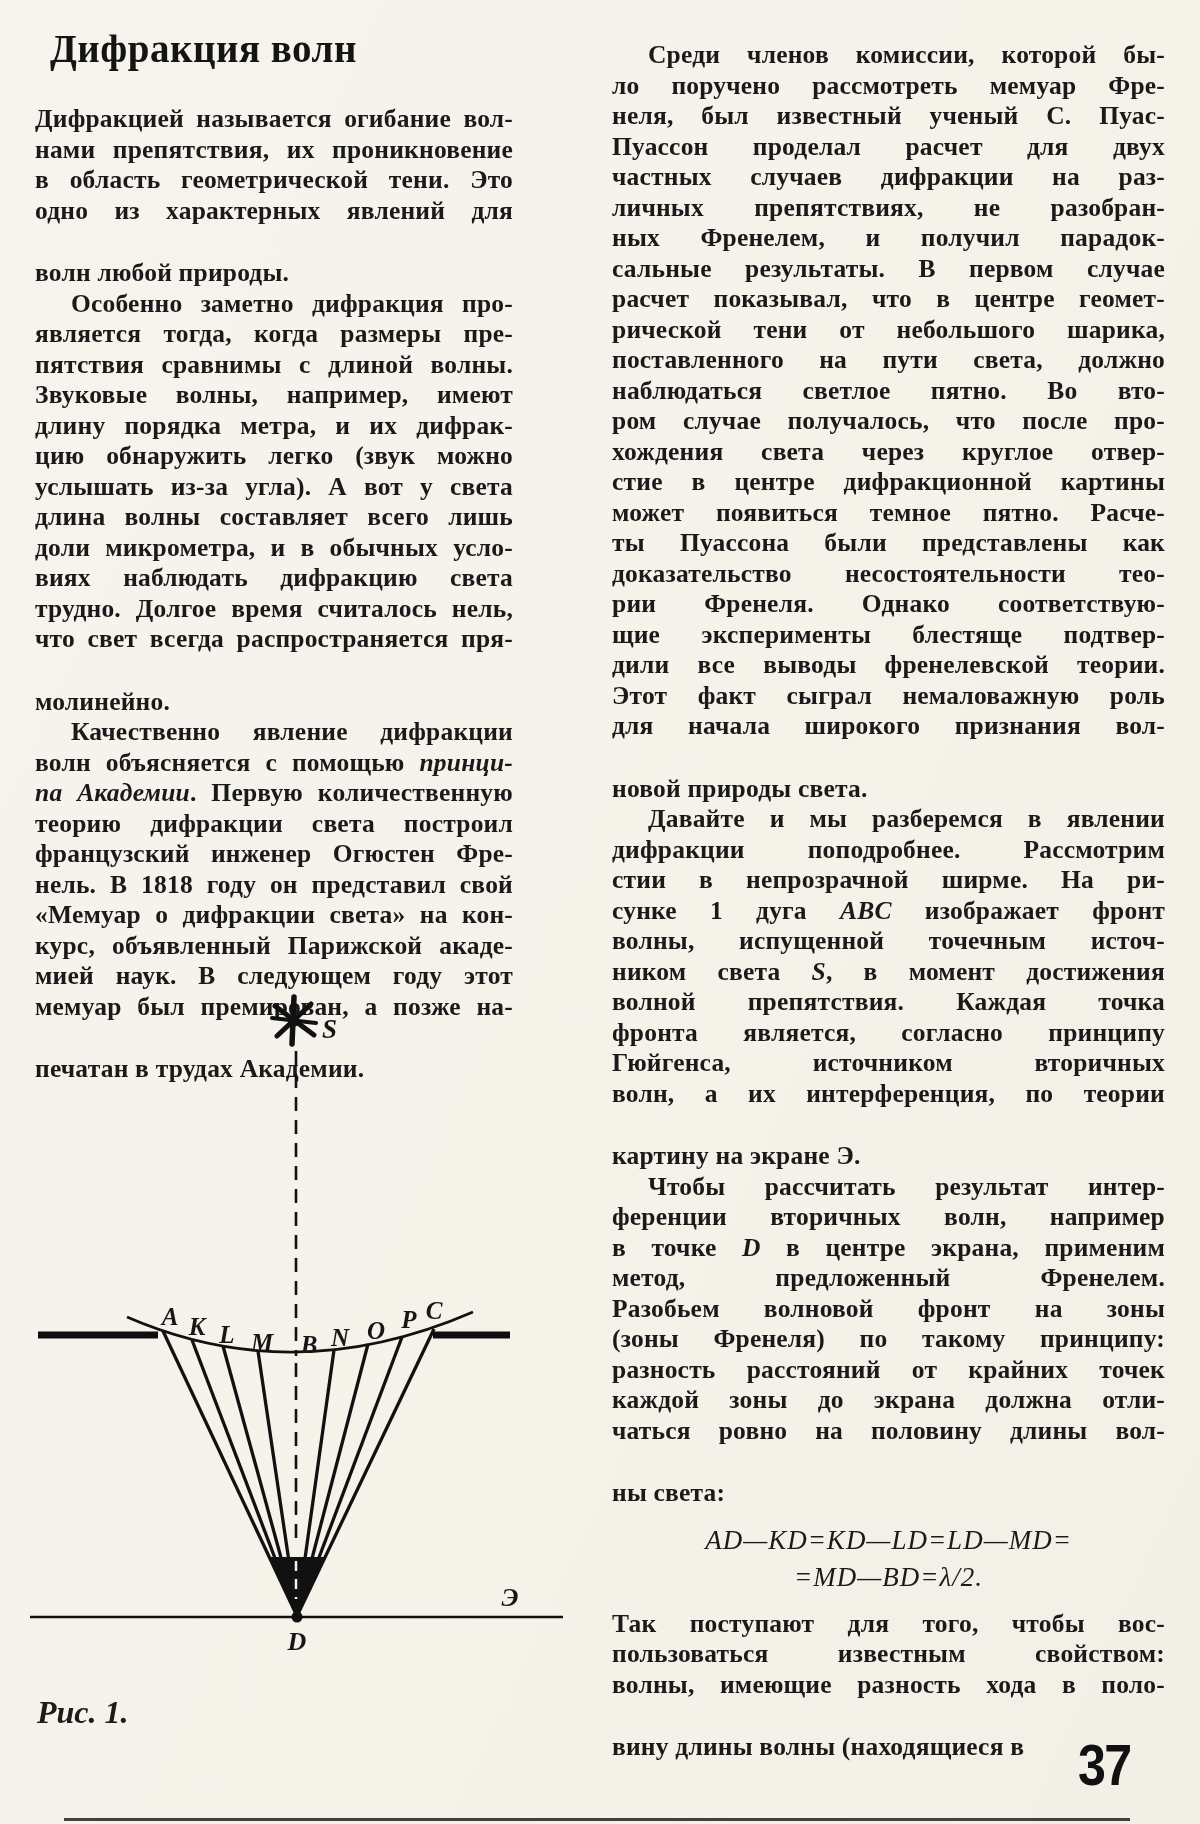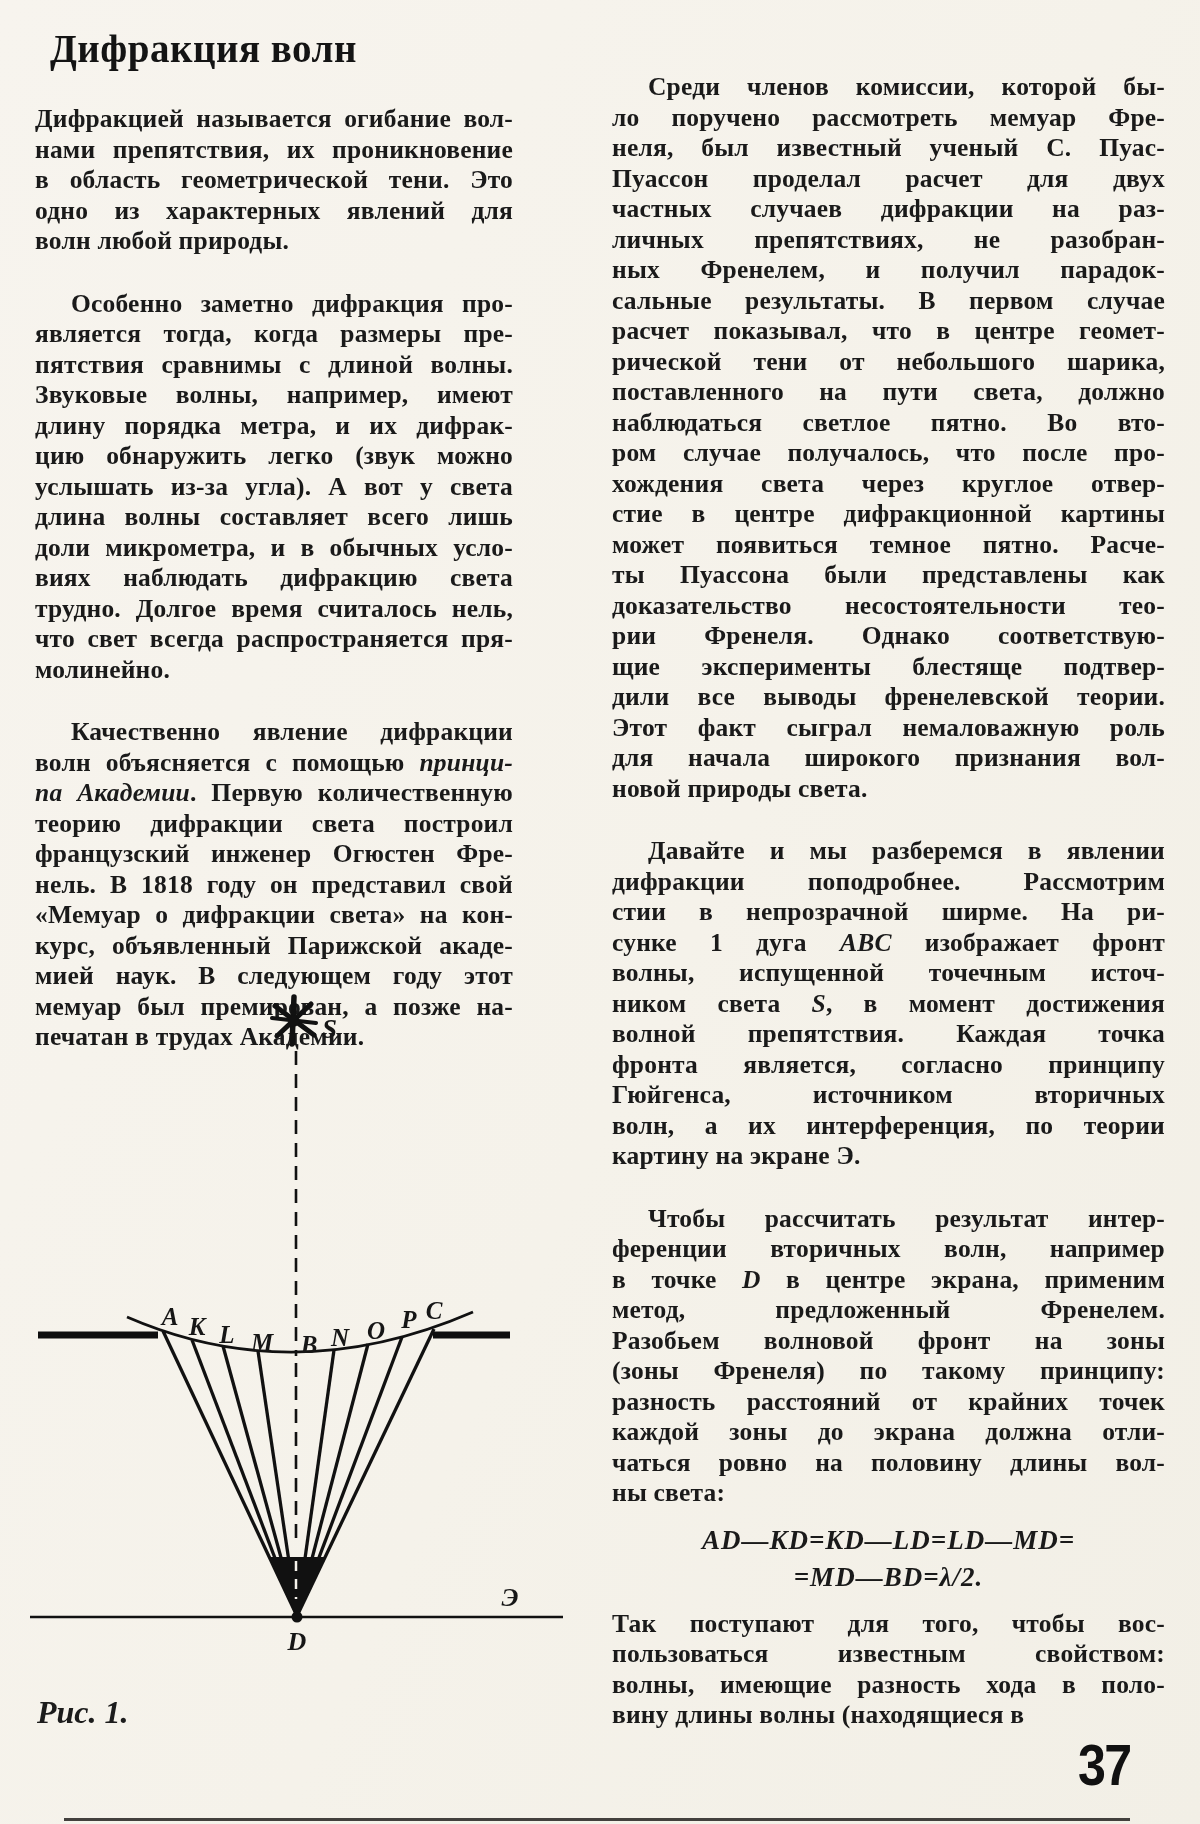--- a/index.html
+++ b/index.html
@@ -23,25 +23,25 @@
   .flow-left{left:35px;top:104px;width:478px;}
   .flow-right{left:612px;top:40px;width:553px;}
   .line{
     height:30.5px;line-height:30.5px;
     font-size:25.5px;font-weight:600;letter-spacing:.2px;
     text-align:justify;text-align-last:justify;
     white-space:nowrap;
     color:#1a1a1a;
   }
   .line i{font-style:italic;margin-top:32px;}
-  .line.ind{text-indent:36px;margin-top:32px;}
-  .line.end{text-align-last:left;}
+  .line.ind{text-indent:36px;}
+  .line.end{text-align-last:left;margin-top:32px;}
   .line.formula{
     height:37px;line-height:37px;font-size:27px;
-    font-style:italic;font-weight:700;
+    font-style:italic;font-weight:400;
     text-align:center;text-align-last:center;
     letter-spacing:1px;white-space:nowrap;
   }
   .line.gap{margin-top:13px;}
   .figure{position:absolute;left:30px;top:985px;width:545px;height:700px;}
   .figure svg{display:block;width:545px;height:700px;}
   .fig-label{
     font-family:"Liberation Serif", serif;
     font-style:italic;font-weight:700;
     fill:#161616;

